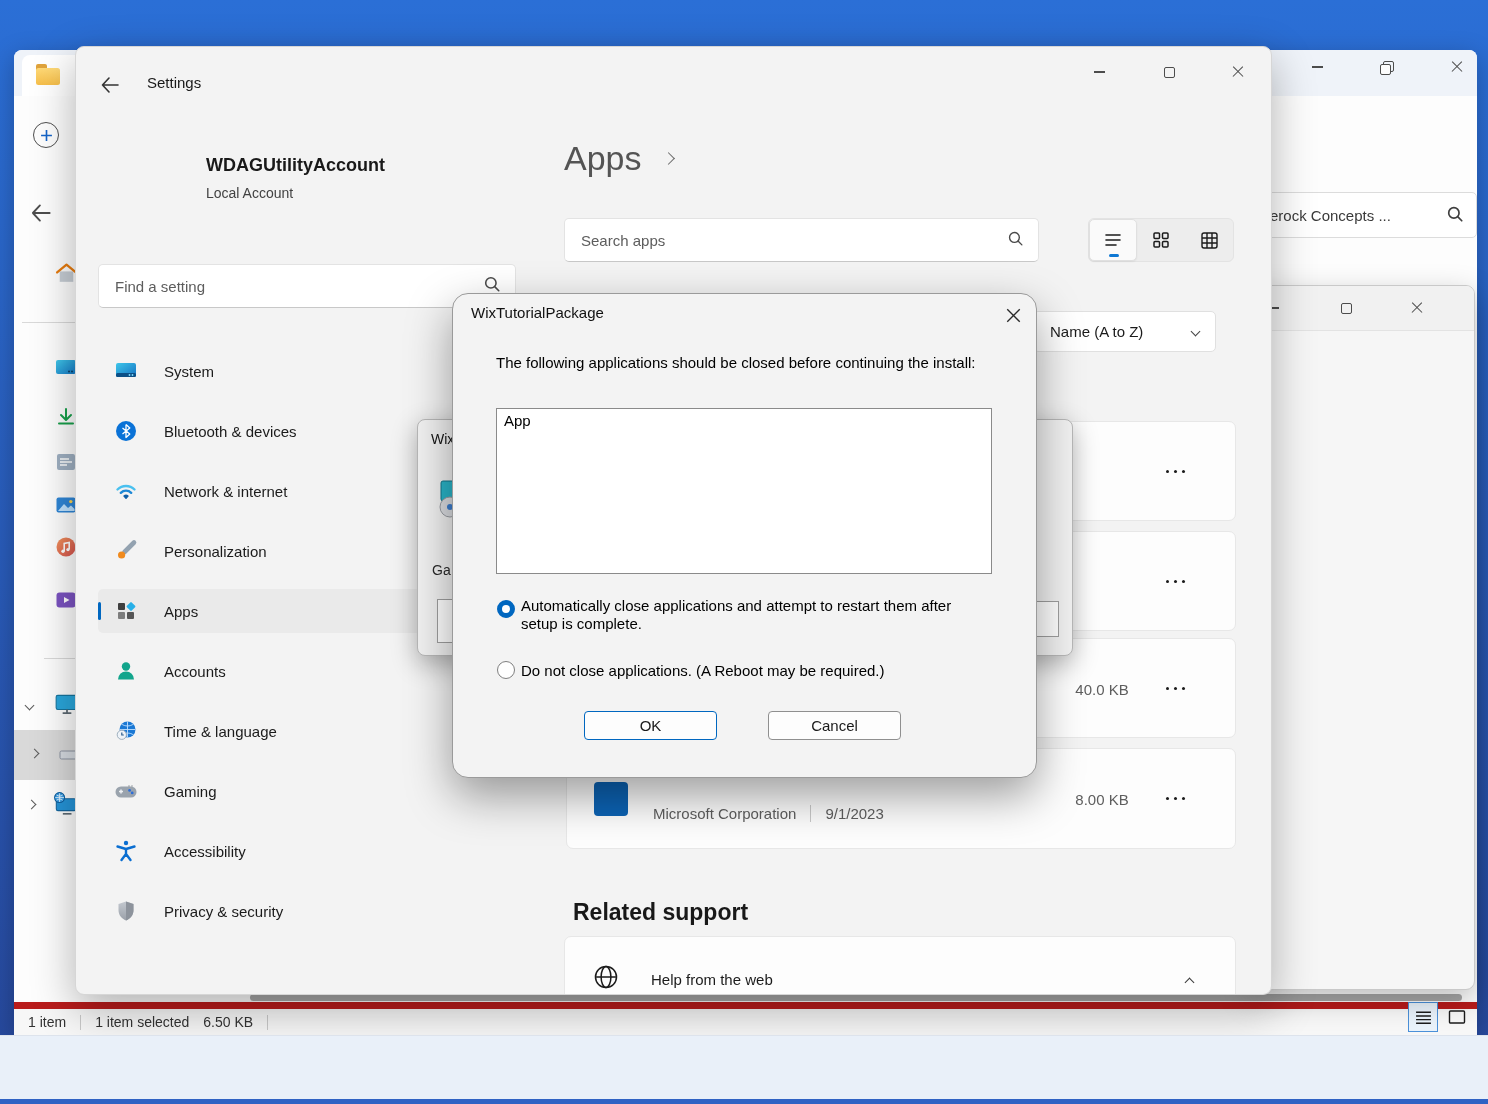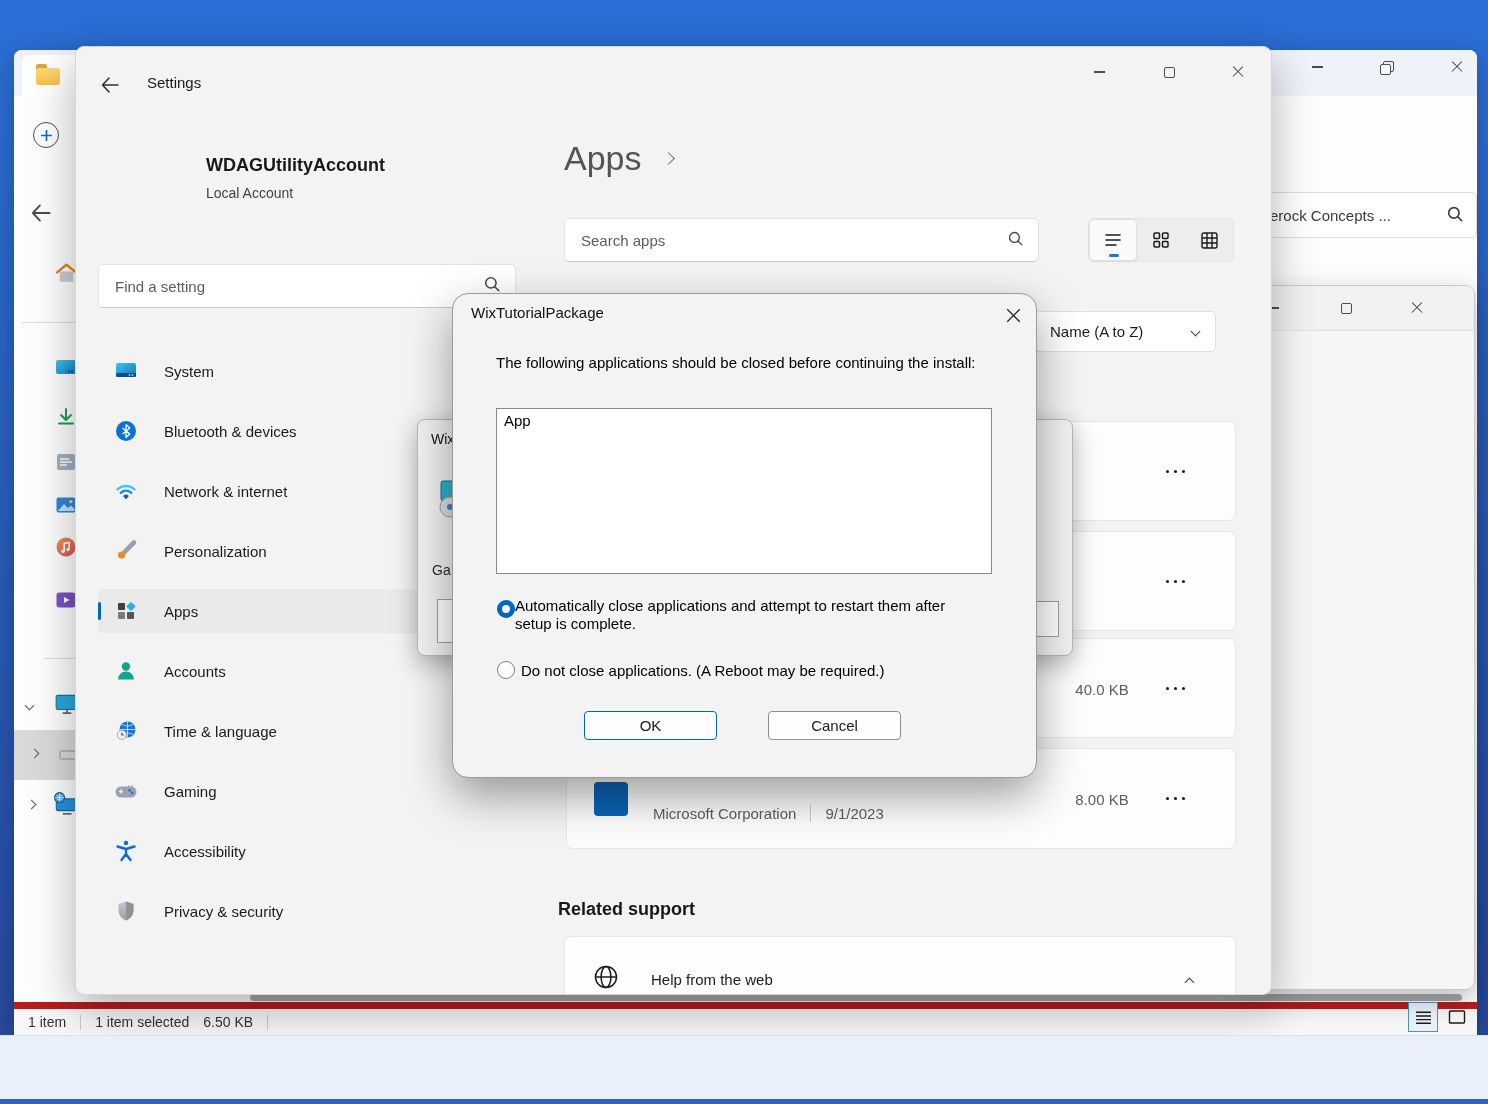--- a/index.html
+++ b/index.html
@@ -72,21 +72,21 @@
   .sortbox{left:957px;top:264px;width:183px;height:41px;background:#fff;border:1px solid #e0e0e0;border-radius:5px;
            display:flex;align-items:center;padding:0 16px;font-size:15px;color:#1b1b1b;justify-content:space-between}
   .card{left:490px;width:670px;background:#fdfdfd;border:1px solid #e7e7e7;border-radius:7px}
   .dots-btn{position:absolute;width:28px;height:28px;display:flex;align-items:center;justify-content:center}
   .dots{position:relative;width:20px;height:4px}
   .dots::before{content:"";position:absolute;left:0;top:0;width:3.4px;height:3.4px;border-radius:50%;background:#1b1b1b;
                 box-shadow:8px 0 0 #1b1b1b,16px 0 0 #1b1b1b}
   .size-txt{position:absolute;font-size:15px;color:#5e5e5e;text-align:center;width:80px}
   .pub-row{position:absolute;display:flex;align-items:center;gap:14px;font-size:15px;color:#5e5e5e}
   .appico{width:34px;height:34px;border-radius:4px;background:#0c63b4}
-  .rel-title{left:482px;top:852px;font-size:18px;font-weight:600;color:#181818}
+  .rel-title{left:497px;top:852px;font-size:23px;font-weight:600;color:#181818}
   .help-card{left:488px;top:889px;width:672px;height:70px;background:#fdfdfd;border:1px solid #e7e7e7;border-radius:7px}
 
   
   .wixwin{left:417px;top:419px;width:656px;height:237px;background:#f1f1f1;border:1px solid #b7b7b7;border-radius:8px;
           box-shadow:0 8px 26px rgba(0,0,0,.3);z-index:10}
   
   .dialog{left:452px;top:293px;width:585px;height:485px;background:#f3f3f3;border:1px solid #9a9a9a;border-radius:16px;
           box-shadow:0 18px 46px rgba(0,0,0,.38);z-index:20;font-size:15px}
   .dlg-list{left:43px;top:114px;width:496px;height:166px;background:#fff;border:1px solid #8a8a8a}
   .radio-on{width:18px;height:18px;border-radius:50%;border:5.5px solid #0067c0;background:#fff;flex:0 0 18px}
@@ -511,21 +511,21 @@
     <span class="abs" style="left:18px;top:10px;color:#111">WixTutorialPackage</span>
     <span class="abs" style="left:548px;top:9px;width:24px;height:24px;display:flex;align-items:center;justify-content:center">
       <svg width="15" height="15" viewBox="0 0 12 12">
           <path d="M1 1 L11 11 M11 1 L1 11" stroke="#2a2a2a" stroke-width="1.1"></path>
         </svg>
     </span>
     <span class="abs" style="left:43px;top:60px;color:#000">The following applications should be closed before continuing the install:</span>
     <div class="abs dlg-list">
       <div style="padding:3px 0 0 7px;color:#000">App</div>
     </div>
-    <div class="abs" style="left:44px;top:303px;display:flex;width:478px">
+    <div class="abs" style="left:44px;top:303px;display:flex;gap:6px;width:478px">
       <span class="radio-on" style="margin-top:3px"></span>
       <span style="color:#000;line-height:18px">Automatically close applications and attempt to restart them after setup is complete.</span>
     </div>
     <div class="abs" style="left:44px;top:367px;display:flex;gap:6px;align-items:center">
       <span class="radio-off"></span>
       <span style="color:#000">Do not close applications. (A Reboot may be required.)</span>
     </div>
     <button class="dlg-btn primary" style="left:131px">OK</button>
     <button class="dlg-btn" style="left:315px">Cancel</button>
   </div>

